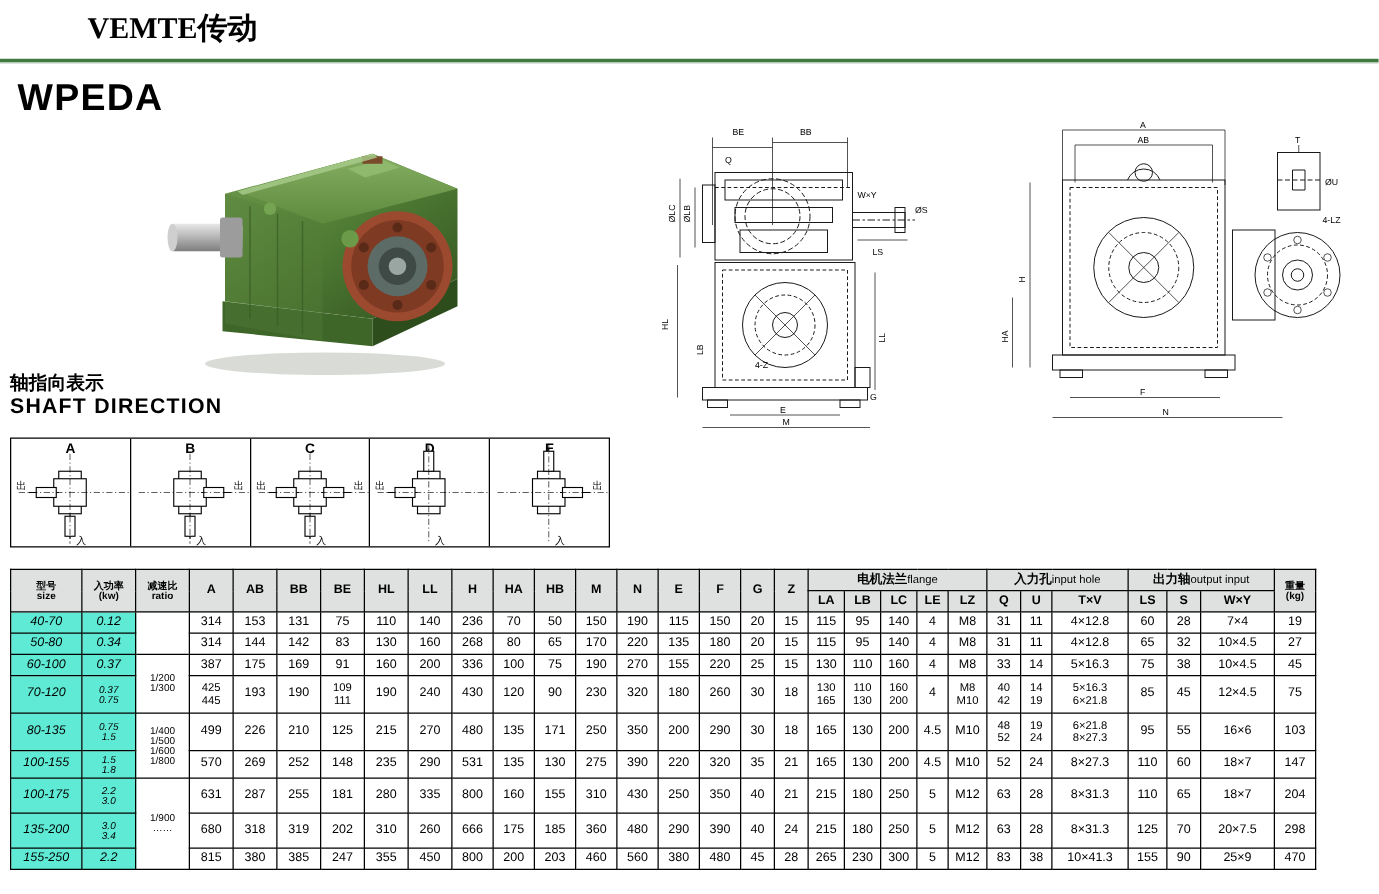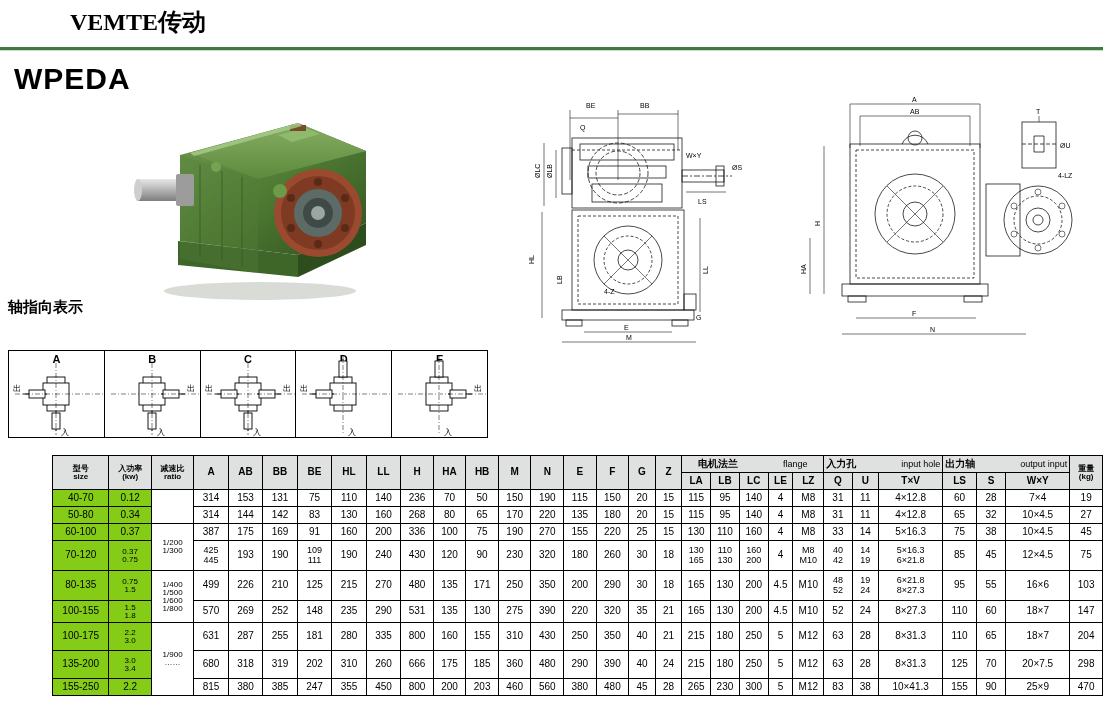--- a/index.html
+++ b/index.html
@@ -58,33 +58,32 @@
     font-size:11px;font-weight:bold;
   }
   .shaft-cell svg{position:absolute;left:0;top:0;}
 
   
   table.spec{
     position:absolute;left:8px;top:455px;
     border-collapse:collapse;
     font-size:10px;
     font-family:"Liberation Sans", sans-serif;
-    margin-left:44px;
   }
   table.spec th, table.spec td{
     border:1px solid #000;
     text-align:center;
     padding:0 2px;
     height:16px;
     line-height:1.05;
     white-space:nowrap;
   }
   table.spec th{background:#dfe0e0;font-weight:bold;font-size:10px;}
-  td.shade{background:#84cc16;}
-  .hdr-small{font-size:9px;font-weight:normal;padding-left:45px;}
+  td.shade{background:#5eead4;font-style:italic;}
+  .hdr-small{font-size:9px;font-weight:normal;}
   .sub{font-size:8px;display:block;line-height:1;}
   .twoline{font-size:9px;line-height:1.05;}
 </style>
 </head>
 <body>
 
 <div class="brand">VEMTE传动</div>
 <div class="brand-rule"></div>
 <div class="brand-rule2"></div>
 <div class="model-title">WPEDA</div>
@@ -300,20 +299,21 @@
     <line x1="66" y1="230" x2="186" y2="230"></line>
     <line x1="52" y1="246" x2="236" y2="246"></line>
   </g>
   <text x="122" y="228" stroke="none" fill="#000">F</text>
   <text x="140" y="244" stroke="none" fill="#000">N</text>
 </svg>
 </div>
 
 <div class="shaft-label">
   <div>轴指向表示</div>
+  <div class="en">SHAFT DIRECTION</div>
 </div>
 
 <div class="shaft-box">
 
   <div class="shaft-cell">
     <span class="letter">A</span>
     <svg width="95" height="86" viewBox="0 0 95 86" stroke="#000" fill="none" stroke-width="0.9" font-size="8" font-family="Liberation Sans, sans-serif">
       <rect x="38" y="26" width="18" height="34"></rect>
       <rect x="34" y="32" width="26" height="22" fill="#fff"></rect>
       <line x1="14" y1="43" x2="38" y2="43"></line>

